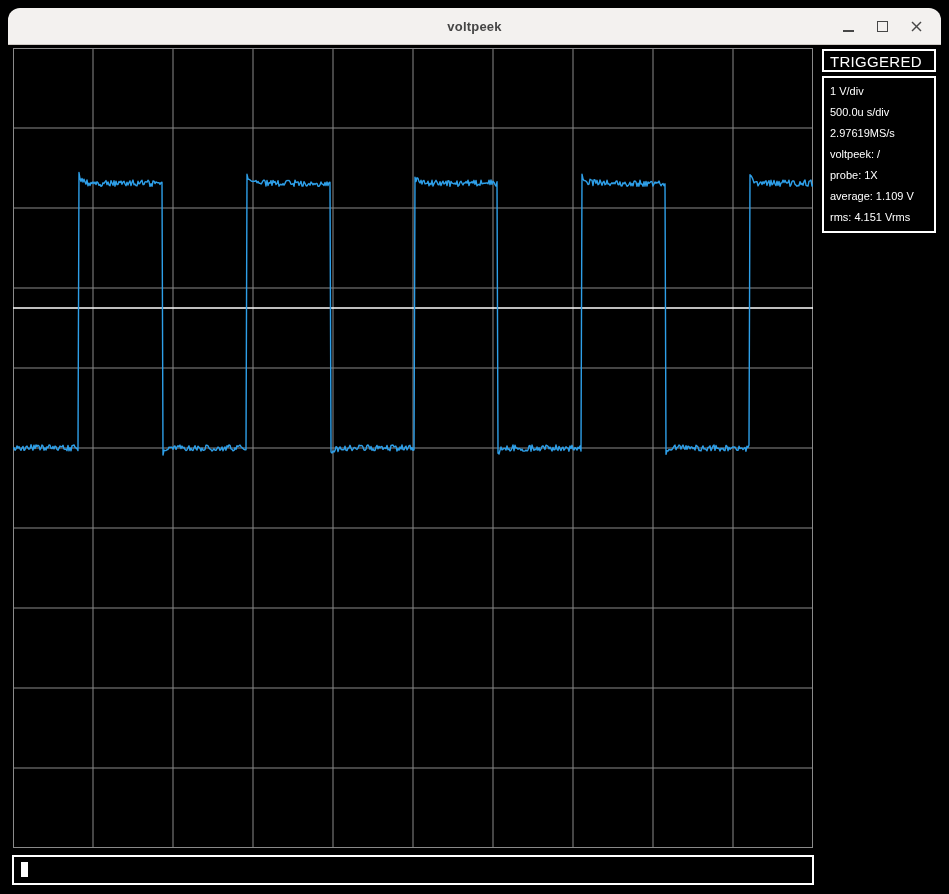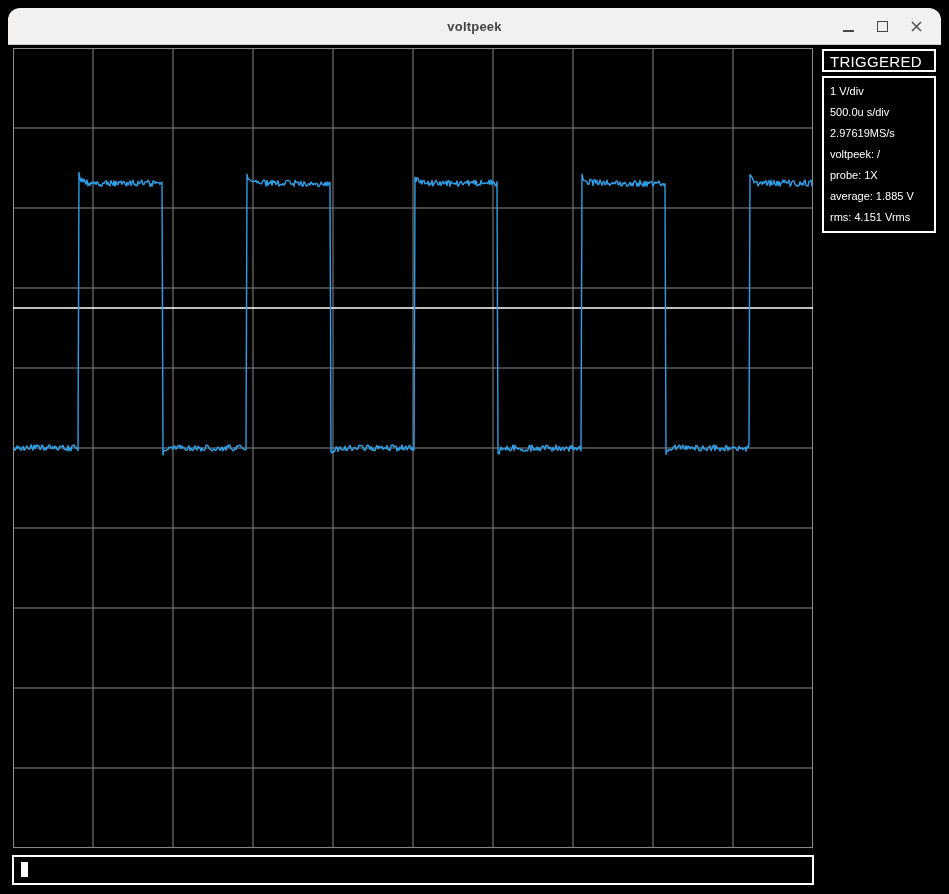--- a/index.html
+++ b/index.html
@@ -82,21 +82,21 @@
   <div class="side-panel">
     <div class="status-box">
       <span>TRIGGERED</span>
     </div>
     <div class="info-box">
       <div class="readout">1 V/div</div>
       <div class="readout">500.0u s/div</div>
       <div class="readout">2.97619MS/s</div>
       <div class="readout">voltpeek: /</div>
       <div class="readout">probe: 1X</div>
-      <div class="readout">average: 1.885 V</div>
+      <div class="readout">average: 1.109 V</div>
       <div class="readout">rms: 4.151 Vrms</div>
     </div>
   </div>
 
   <div class="command-bar">
     <span class="command-text"></span>
     <span class="cursor"></span>
   </div>
 
 </div>

